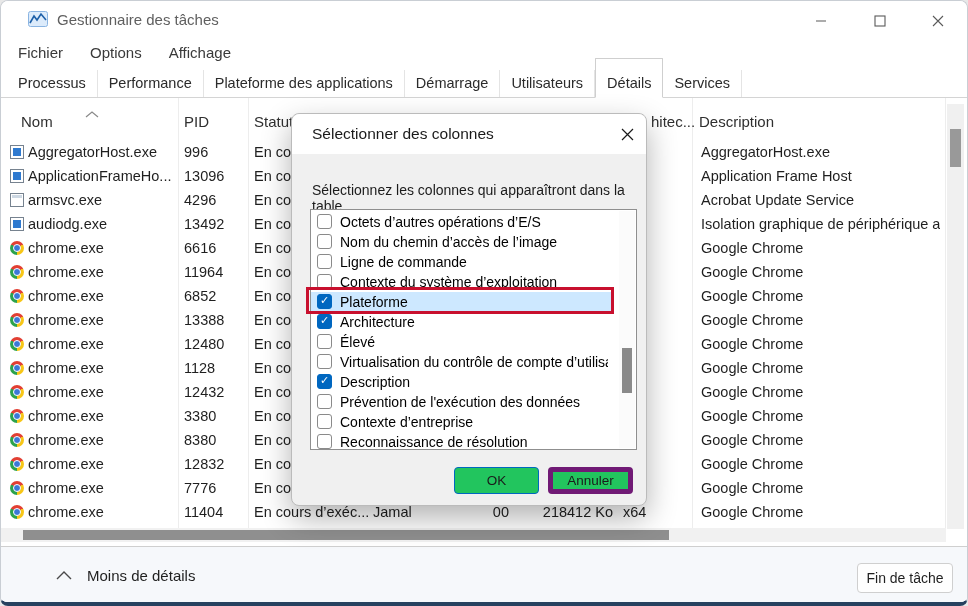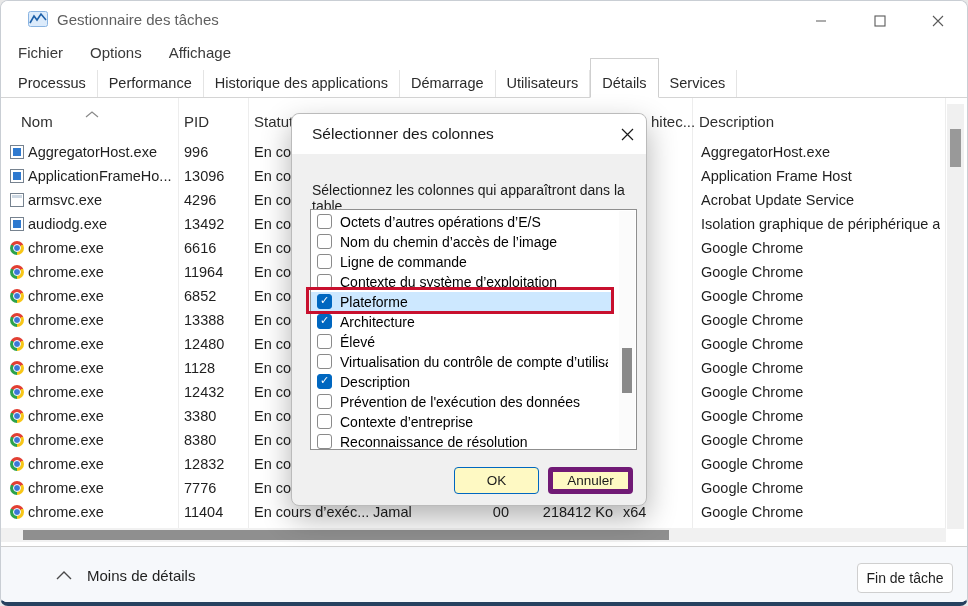--- a/index.html
+++ b/index.html
@@ -54,21 +54,21 @@
   .listbox{position:absolute;left:18px;top:95px;width:327px;height:241px;background:#fff;border:1px solid #8f8f8f;box-sizing:border-box;overflow:hidden;}
   .litem{position:absolute;left:0;width:301px;height:20px;}
   .litem.highlight{background:#cde8ff;}
   .cb{position:absolute;left:6px;top:2px;width:15px;height:15px;box-sizing:border-box;border:1px solid #8a8a8a;border-radius:3px;background:#fff;}
   .cb.checked{background:#0067c0;border-color:#0067c0;}
   .cb.checked::after{content:"✓";position:absolute;left:2px;top:-1px;font-size:11px;color:#fff;font-weight:bold;}
   .llabel{position:absolute;left:29px;top:2px;font-size:14px;color:#000000;white-space:nowrap;max-width:268px;overflow:hidden;}
   .list-scroll{position:absolute;left:308px;top:1px;width:16px;height:237px;background:#fbfbfb;}
   .list-thumb{position:absolute;left:3px;top:137px;width:10px;height:45px;background:#8a8a8a;}
   .annotation{position:absolute;left:14px;top:173px;width:308px;height:27px;border:3px solid #c8102e;box-sizing:border-box;z-index:5;}
-  .dlg-btn{position:absolute;top:353px;width:85px;height:27px;border-radius:4px;background:#fef9c3;font-size:13.5px;color:#1b1b1b;display:flex;align-items:center;justify-content:center;box-sizing:border-box;}
+  .dlg-btn{position:absolute;top:353px;width:85px;height:27px;border-radius:4px;background:#22c55e;font-size:13.5px;color:#1b1b1b;display:flex;align-items:center;justify-content:center;box-sizing:border-box;}
   .btn-ok{left:162px;border:1.5px solid #0067c0;}
   .btn-cancel{left:256px;border:5px solid #701a75;}
   svg{display:block;}
 </style>
 </head>
 <body>
 
 <div class="window">
 
   <div class="titlebar">
@@ -98,21 +98,21 @@
 
   <div class="menubar">
       <div class="menu-item" style="display: inline-block;">Fichier</div>
       <div class="menu-item" style="display: inline-block;">Options</div>
       <div class="menu-item" style="display: inline-block;">Affichage</div>
     </div>
 
   <div class="tabbar">
       <div class="tab">Processus</div>
       <div class="tab">Performance</div>
-      <div class="tab">Historique des applications</div>
+      <div class="tab">Plateforme des applications</div>
       <div class="tab">Démarrage</div>
       <div class="tab">Utilisateurs</div>
       <div class="tab active">Détails</div>
       <div class="tab">Services</div>
     </div>
 
   <div class="content">
     <div class="colline" style="left:177px"></div>
     <div class="colline" style="left:247px"></div>
     <div class="colline" style="left:691px"></div>

